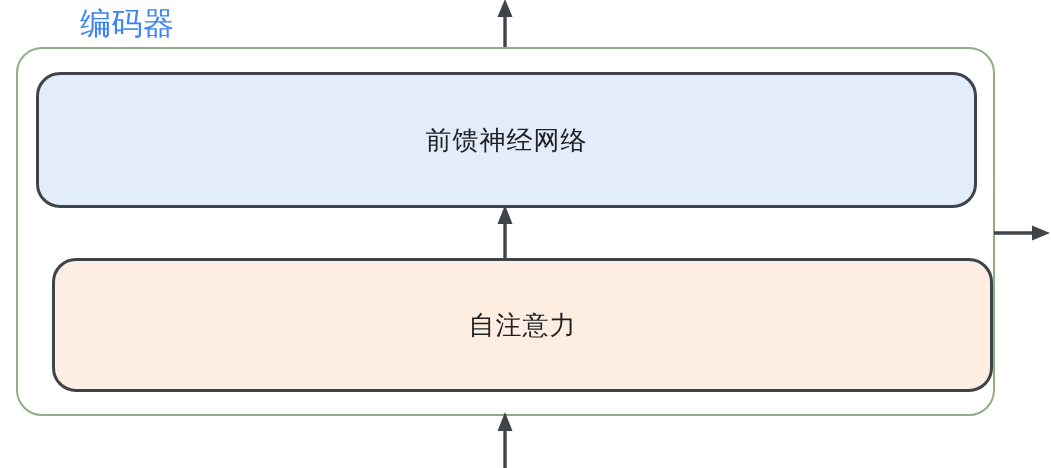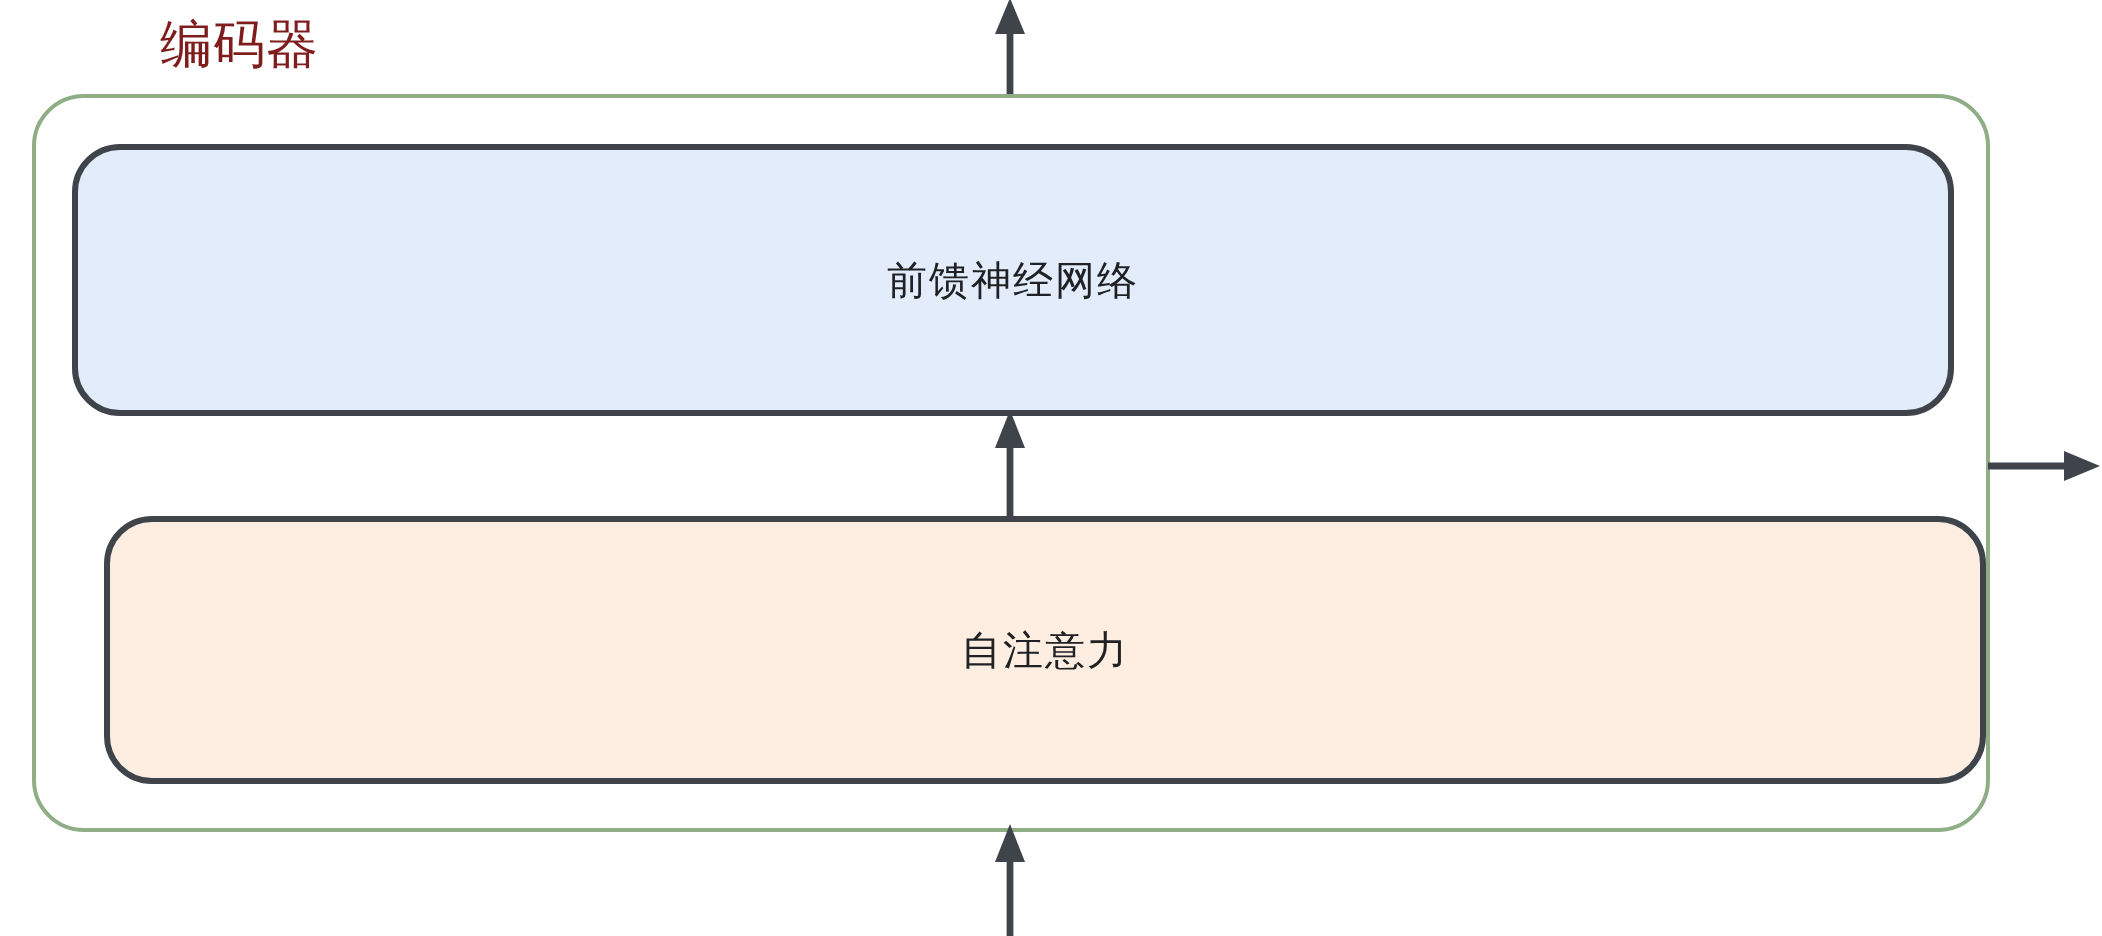--- a/index.html
+++ b/index.html
@@ -16,23 +16,23 @@
     height: 468px;
     background: #ffffff;
     overflow: hidden;
   }
 
   
   .diagram-title {
     position: absolute;
     left: 80px;
     top: 6px;
-    font-size: 26px;
+    font-size: 31px;
     line-height: 34px;
-    color: #7f1d1d;
+    color: #3b82f6;
     white-space: nowrap;
     letter-spacing: 0.5px;
   }
 
   
   .encoder-container {
     position: absolute;
     left: 16px;
     top: 47px;
     width: 979px;
@@ -47,21 +47,21 @@
   .block {
     position: absolute;
     box-sizing: border-box;
     border: 3px solid #3f444b;
     border-radius: 24px;
     display: flex;
     align-items: center;
     justify-content: center;
   }
   .block-label {
-    font-size: 20px;
+    font-size: 26px;
     line-height: 34px;
     color: #202124;
     letter-spacing: 1px;
     white-space: nowrap;
   }
 
   .block-feedforward {
     left: 36px;
     top: 72px;
     width: 941px;

